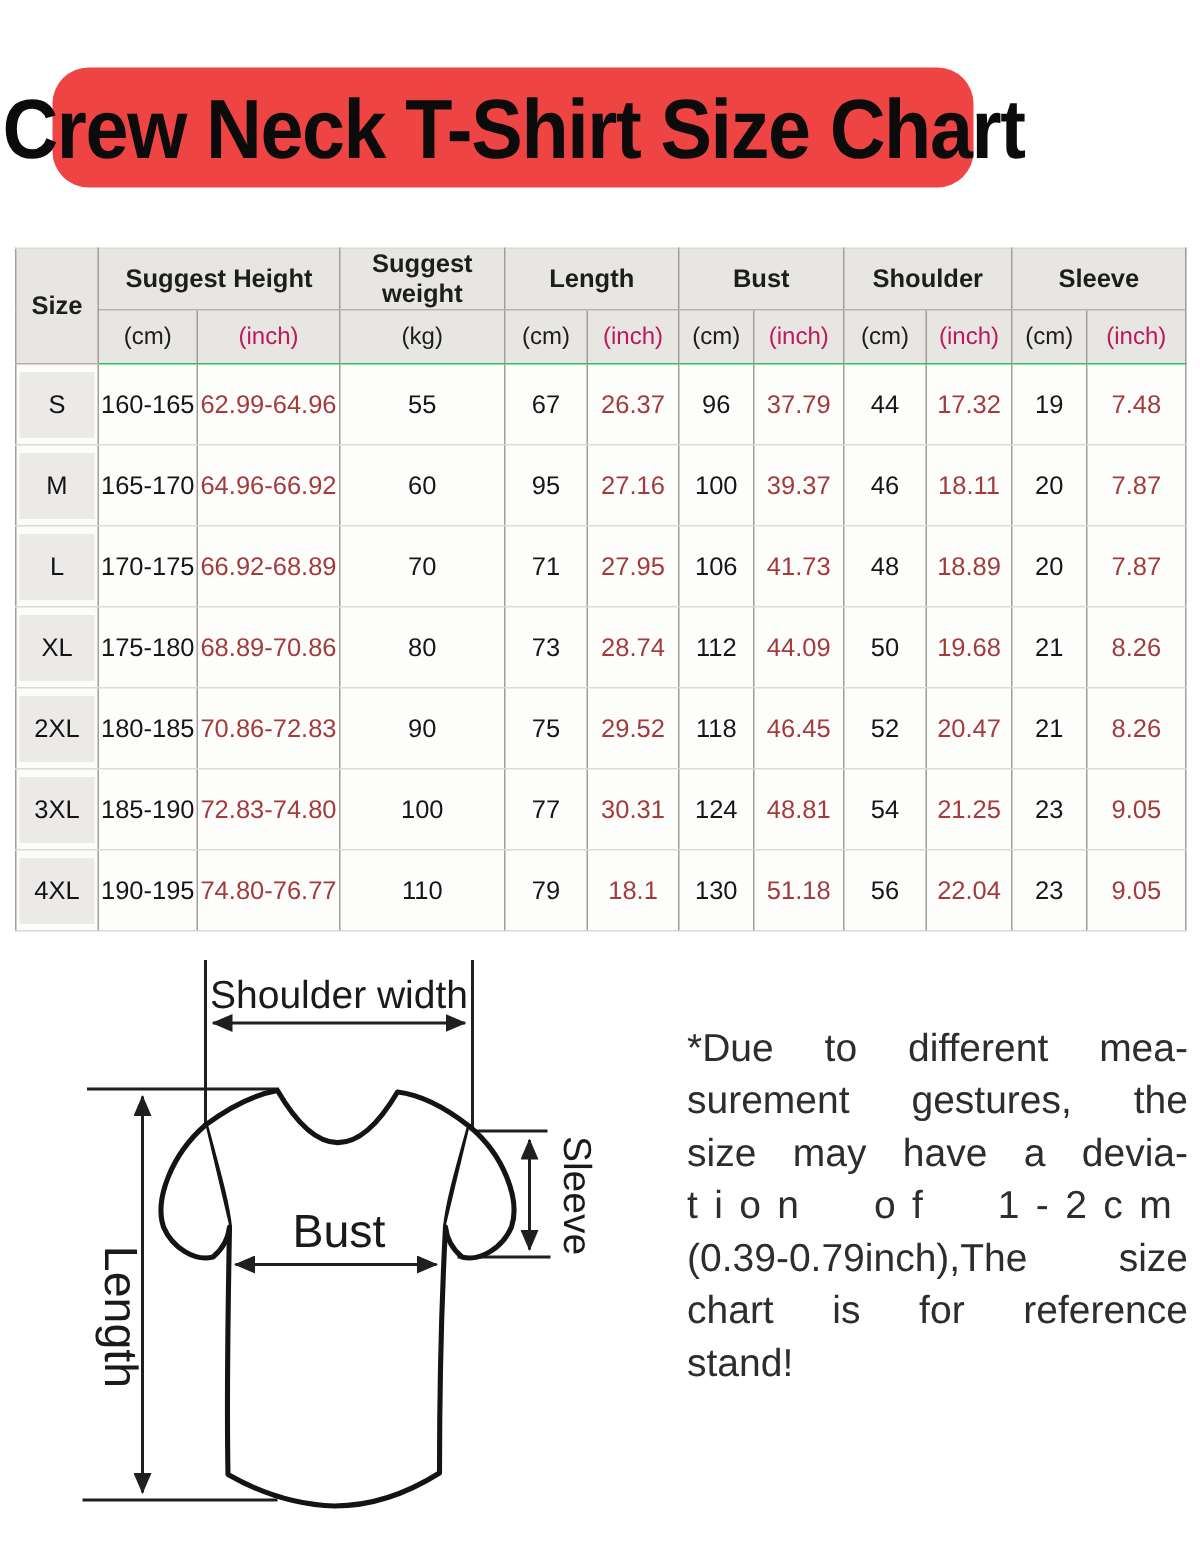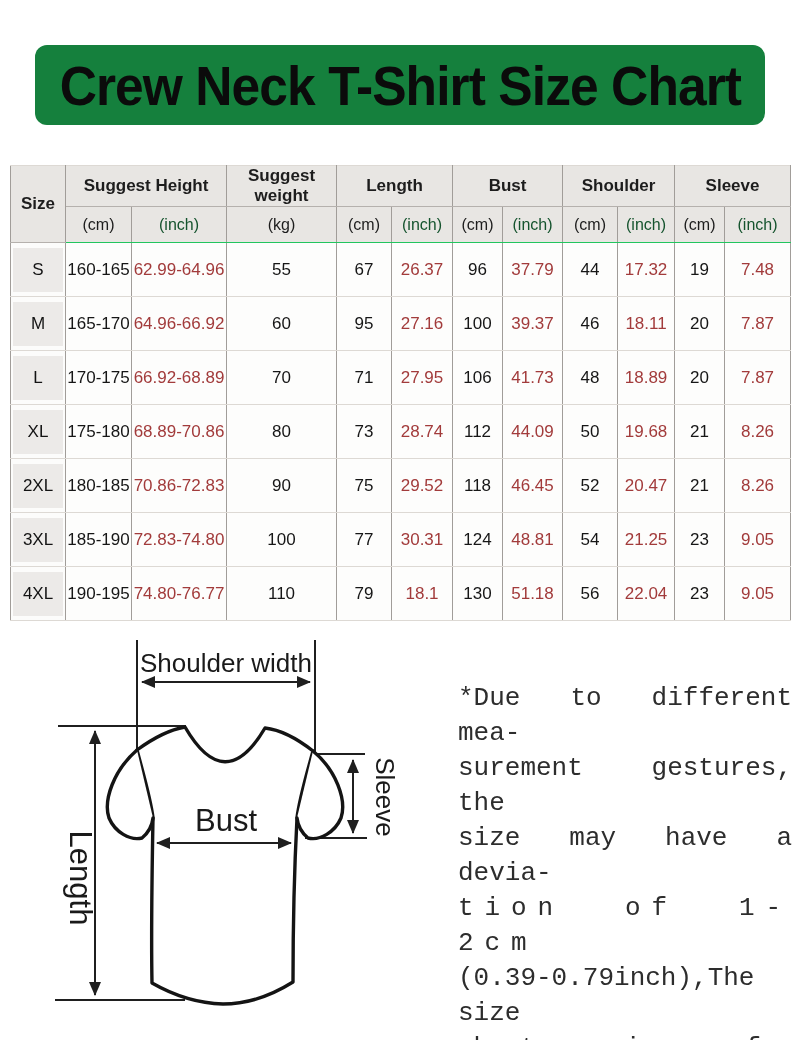--- a/index.html
+++ b/index.html
@@ -4,22 +4,22 @@
 <style>
   html,body{margin:0;padding:0;background:#ffffff;}
   body{
     width:800px;height:1040px;position:relative;overflow:hidden;
     font-family:"Liberation Sans","DejaVu Sans",sans-serif;
     -webkit-font-smoothing:antialiased;
   }
 
   
   .banner{
-    position:absolute;left:35px;top:45px;width:730px;height:80px;
-    background:#15803d;border-radius:12px;
+    position:absolute;left:35px;top:45px;width:614px;height:80px;
+    background:#ef4444;border-radius:24px;
     display:flex;align-items:center;justify-content:center;
   }
   .banner h1{
     margin:0;font-size:56px;font-weight:700;color:#0b0b0b;
     letter-spacing:-1px;white-space:nowrap;transform:scaleX(.92);
   }
 
   
   .size-table{
     position:absolute;left:10px;top:165px;width:780px;
@@ -27,42 +27,42 @@
     border:1px solid #979390;
   }
   .size-table th,.size-table td{
     padding:0;text-align:center;vertical-align:middle;
     border-left:1px solid #a19d99;border-right:1px solid #a19d99;
     border-top:1px solid #ddd9d4;border-bottom:1px solid #ddd9d4;
   }
   .size-table thead th{background:#e8e6e3;color:#1d1d1d;}
   .size-table thead tr.group-row th{height:38px;font-size:17px;font-weight:600;border-bottom:1px solid #b5b1ad;}
   .size-table thead tr.unit-row th{height:35px;font-size:16px;font-weight:400;border-bottom:1px solid #22c55e;}
-  .size-table thead th.inch{color:#14532d;}
+  .size-table thead th.inch{color:#be185d;}
   .size-table tbody td{height:53px;font-size:17px;color:#161616;background:#fdfdfc;}
   .size-table tbody td.red{color:#a23b3b;}
   .size-table tbody td.size-cell{background:#fcfcfb;}
   .size-table tbody td.size-cell span{
     display:inline-block;min-width:46px;padding:12px 2px;
     background:#eceae8;color:#131313;font-weight:500;
   }
 
   
   .diagram-svg{position:absolute;left:30px;top:628px;width:400px;height:412px;}
   .diagram-svg text{fill:#1a1a1a;font-family:"Liberation Sans","DejaVu Sans",sans-serif;}
   .meas{stroke:#1f1f1f;stroke-width:2;fill:none;}
   .shirt{stroke:#141414;stroke-width:3.4;fill:#ffffff;stroke-linejoin:round;stroke-linecap:round;}
   .sleeve-line{stroke:#141414;stroke-width:3.4;fill:#ffffff;stroke-linejoin:round;stroke-linecap:round;}
 
   
   .note{
     position:absolute;left:458px;top:681px;width:334px;
     font-size:26px;line-height:35px;color:#2d2d2d;
   }
-  .note .nline{text-align:justify;text-align-last:justify;font-family:Liberation Mono, monospace;}
+  .note .nline{text-align:justify;text-align-last:justify;}
   .note .nline.sp-big{letter-spacing:.42em;}
   .note .nline.sp-mid{letter-spacing:.15em;}
   .note .nline.last{text-align:right;text-align-last:left;}
 </style>
 </head>
 <body>
 
 <div class="banner">
   <h1>Crew Neck T-Shirt Size Chart</h1>
 </div>

